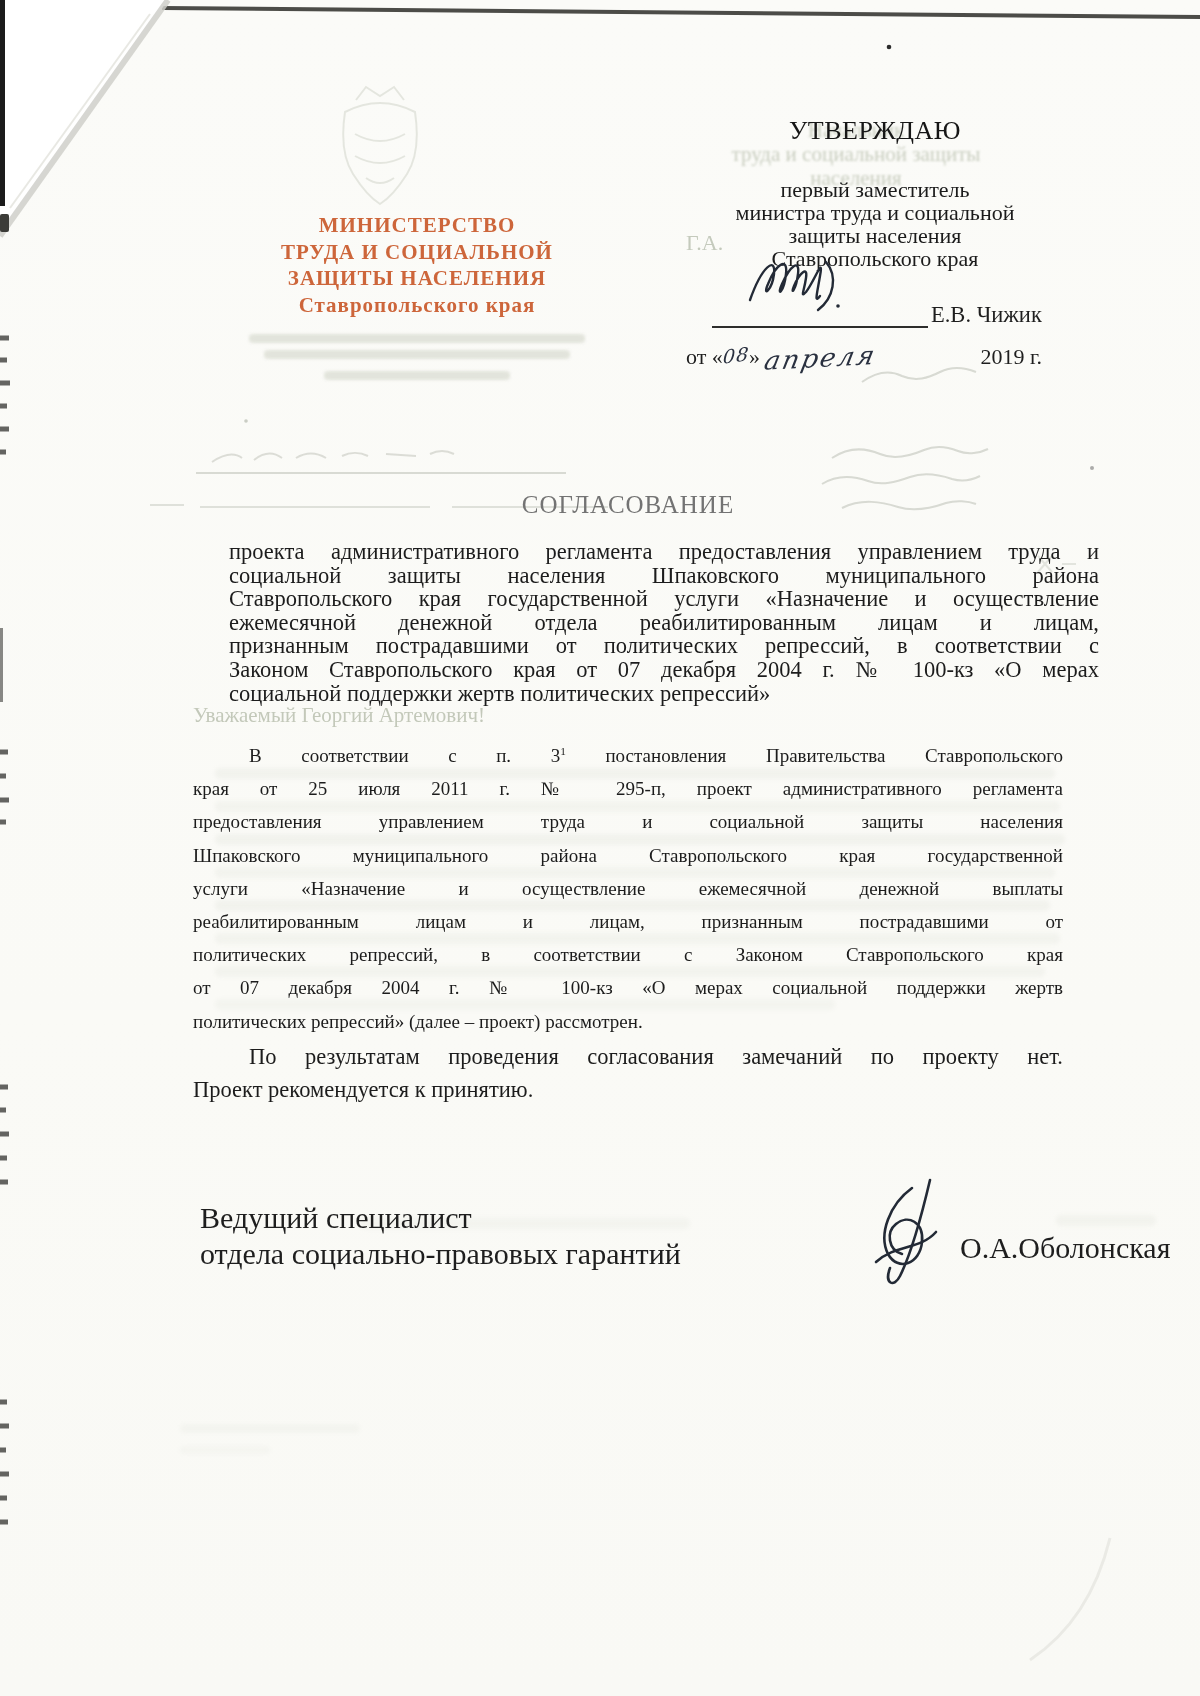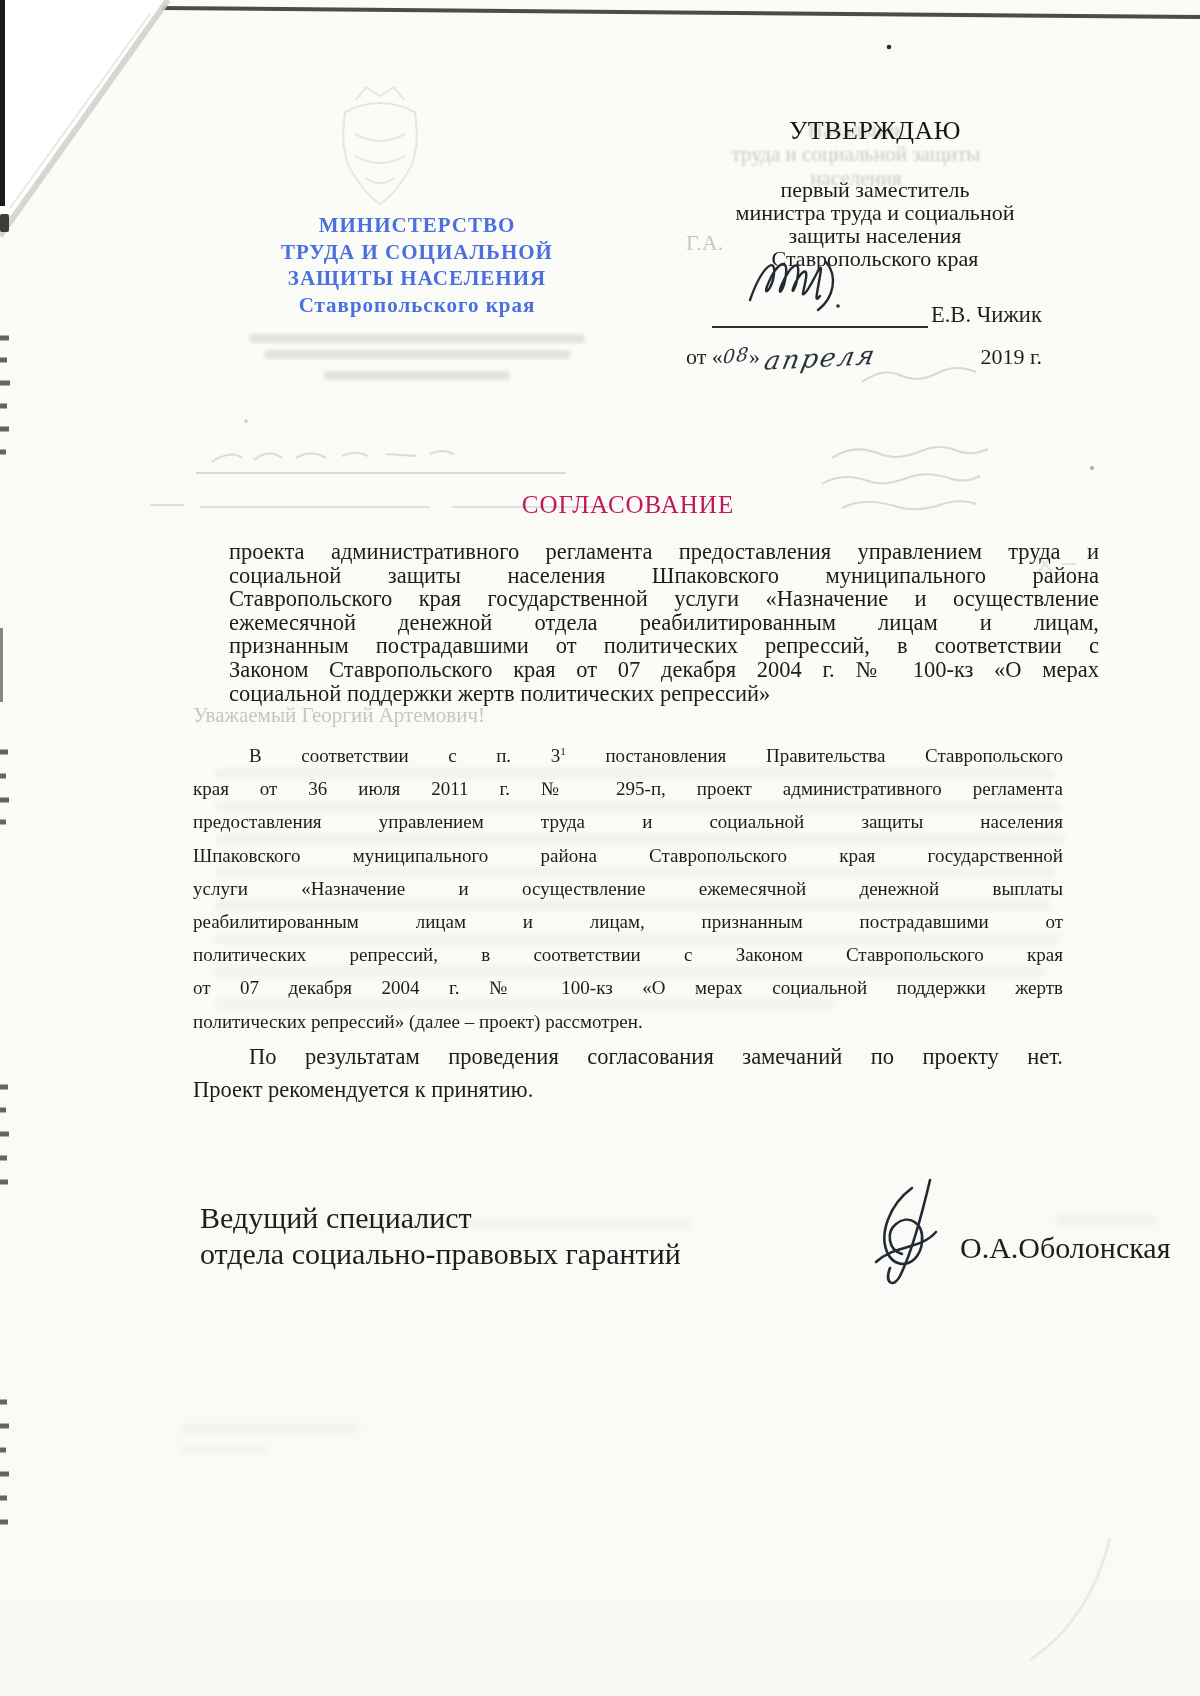--- a/index.html
+++ b/index.html
@@ -16,34 +16,34 @@
   .ap-name{margin-left:3px;font-size:22.5px;white-space:nowrap;}
   .ap-sig-svg{position:absolute;left:92px;top:-46px;}
   .ap-daterow{margin-top:12px;display:flex;align-items:baseline;justify-content:space-between;
               padding:0 58px 0 36px;font-size:22px;}
   .hand{font-family:"DejaVu Serif",serif;font-style:italic;display:inline-block;
         transform:skewX(-10deg) rotate(-4deg);color:#2a3140;letter-spacing:2px;}
   .hand-day{font-size:19px;transform:skewX(-12deg) rotate(-8deg) translateY(-2px);letter-spacing:1px;}
   .hand-month{font-size:26px;margin-left:6px;transform:skewX(-14deg) rotate(-3deg) translateY(3px);}
   
   .letterhead{position:absolute;left:232px;top:212px;width:370px;text-align:center;
-              color:#1d4ed8;font-weight:700;letter-spacing:1px;filter:blur(.45px);opacity:.8;}
+              color:#c2410c;font-weight:700;letter-spacing:1px;filter:blur(.45px);opacity:.8;}
   .lh-line{font-size:21px;line-height:26.5px;}
   .lh-bars{margin-top:16px;}
   .lh-bar{height:9px;background:#d7dacf;border-radius:4px;filter:blur(1.4px);margin:7px auto;opacity:.85;}
   
   .addr-bleed{position:absolute;left:686px;top:118px;width:340px;color:#bcc2b1;
               font-size:21px;line-height:24px;filter:blur(.8px);opacity:.8;text-align:center;}
   .initials-bleed{position:absolute;left:686px;top:230px;color:#b7beae;font-size:22px;
                   filter:blur(.7px);opacity:.8;}
   .greet{position:absolute;left:193px;top:703px;width:870px;text-align:left;
          font-size:21px;color:#bdc3b3;filter:blur(.55px);opacity:.9;}
   
   .heading{position:absolute;left:193px;top:491px;width:870px;text-align:center;
-           font-size:25px;letter-spacing:1px;color:#be185d;}
+           font-size:25px;letter-spacing:1px;color:#737373;}
   .intro{position:absolute;left:193px;top:540px;width:870px;font-size:22.5px;line-height:23.6px;color:#1c1c1c;margin-left:36px;}
   .para1{position:absolute;left:193px;top:739px;width:870px;font-size:19px;line-height:33.2px;color:#1c1c1c;}
   .para2{position:absolute;left:193px;top:1040px;width:870px;font-size:22.5px;line-height:33.2px;color:#1c1c1c;}
   .jline{text-align:justify;text-align-last:justify;}
   .lline{text-align:left;}
   .indent{display:inline-block;width:56px;}
   sup{font-size:.6em;line-height:0;vertical-align:super;}
   
   .execrow{position:absolute;left:200px;top:1200px;width:870px;font-size:30px;line-height:36px;}
   .exec-name{position:absolute;left:760px;top:30px;white-space:nowrap;}
@@ -162,21 +162,21 @@
   <div class="jline">ежемесячной денежной отдела реабилитированным лицам и лицам,</div>
   <div class="jline">признанным пострадавшими от политических репрессий, в соответствии с</div>
   <div class="jline">Законом Ставропольского края от 07 декабря 2004 г. № 100-кз «О мерах</div>
   <div class="lline">социальной поддержки жертв политических репрессий»</div>
 </div>
 
 <div class="greet">Уважаемый Георгий Артемович!</div>
 
 <div class="para1">
   <div class="jline"><span class="indent"></span><span>В соответствии с п. 3</span><sup>1</sup><span> постановления Правительства Ставропольского</span></div>
-  <div class="jline">края от 36 июля 2011 г. № 295-п, проект административного регламента</div>
+  <div class="jline">края от 25 июля 2011 г. № 295-п, проект административного регламента</div>
   <div class="jline">предоставления управлением труда и социальной защиты населения</div>
   <div class="jline">Шпаковского муниципального района Ставропольского края государственной</div>
   <div class="jline">услуги «Назначение и осуществление ежемесячной денежной выплаты</div>
   <div class="jline">реабилитированным лицам и лицам, признанным пострадавшими от</div>
   <div class="jline">политических репрессий, в соответствии с Законом Ставропольского края</div>
   <div class="jline">от 07 декабря 2004 г. № 100-кз «О мерах социальной поддержки жертв</div>
   <div class="lline">политических репрессий» (далее – проект) рассмотрен.</div>
 </div>
 
 <div class="para2">

